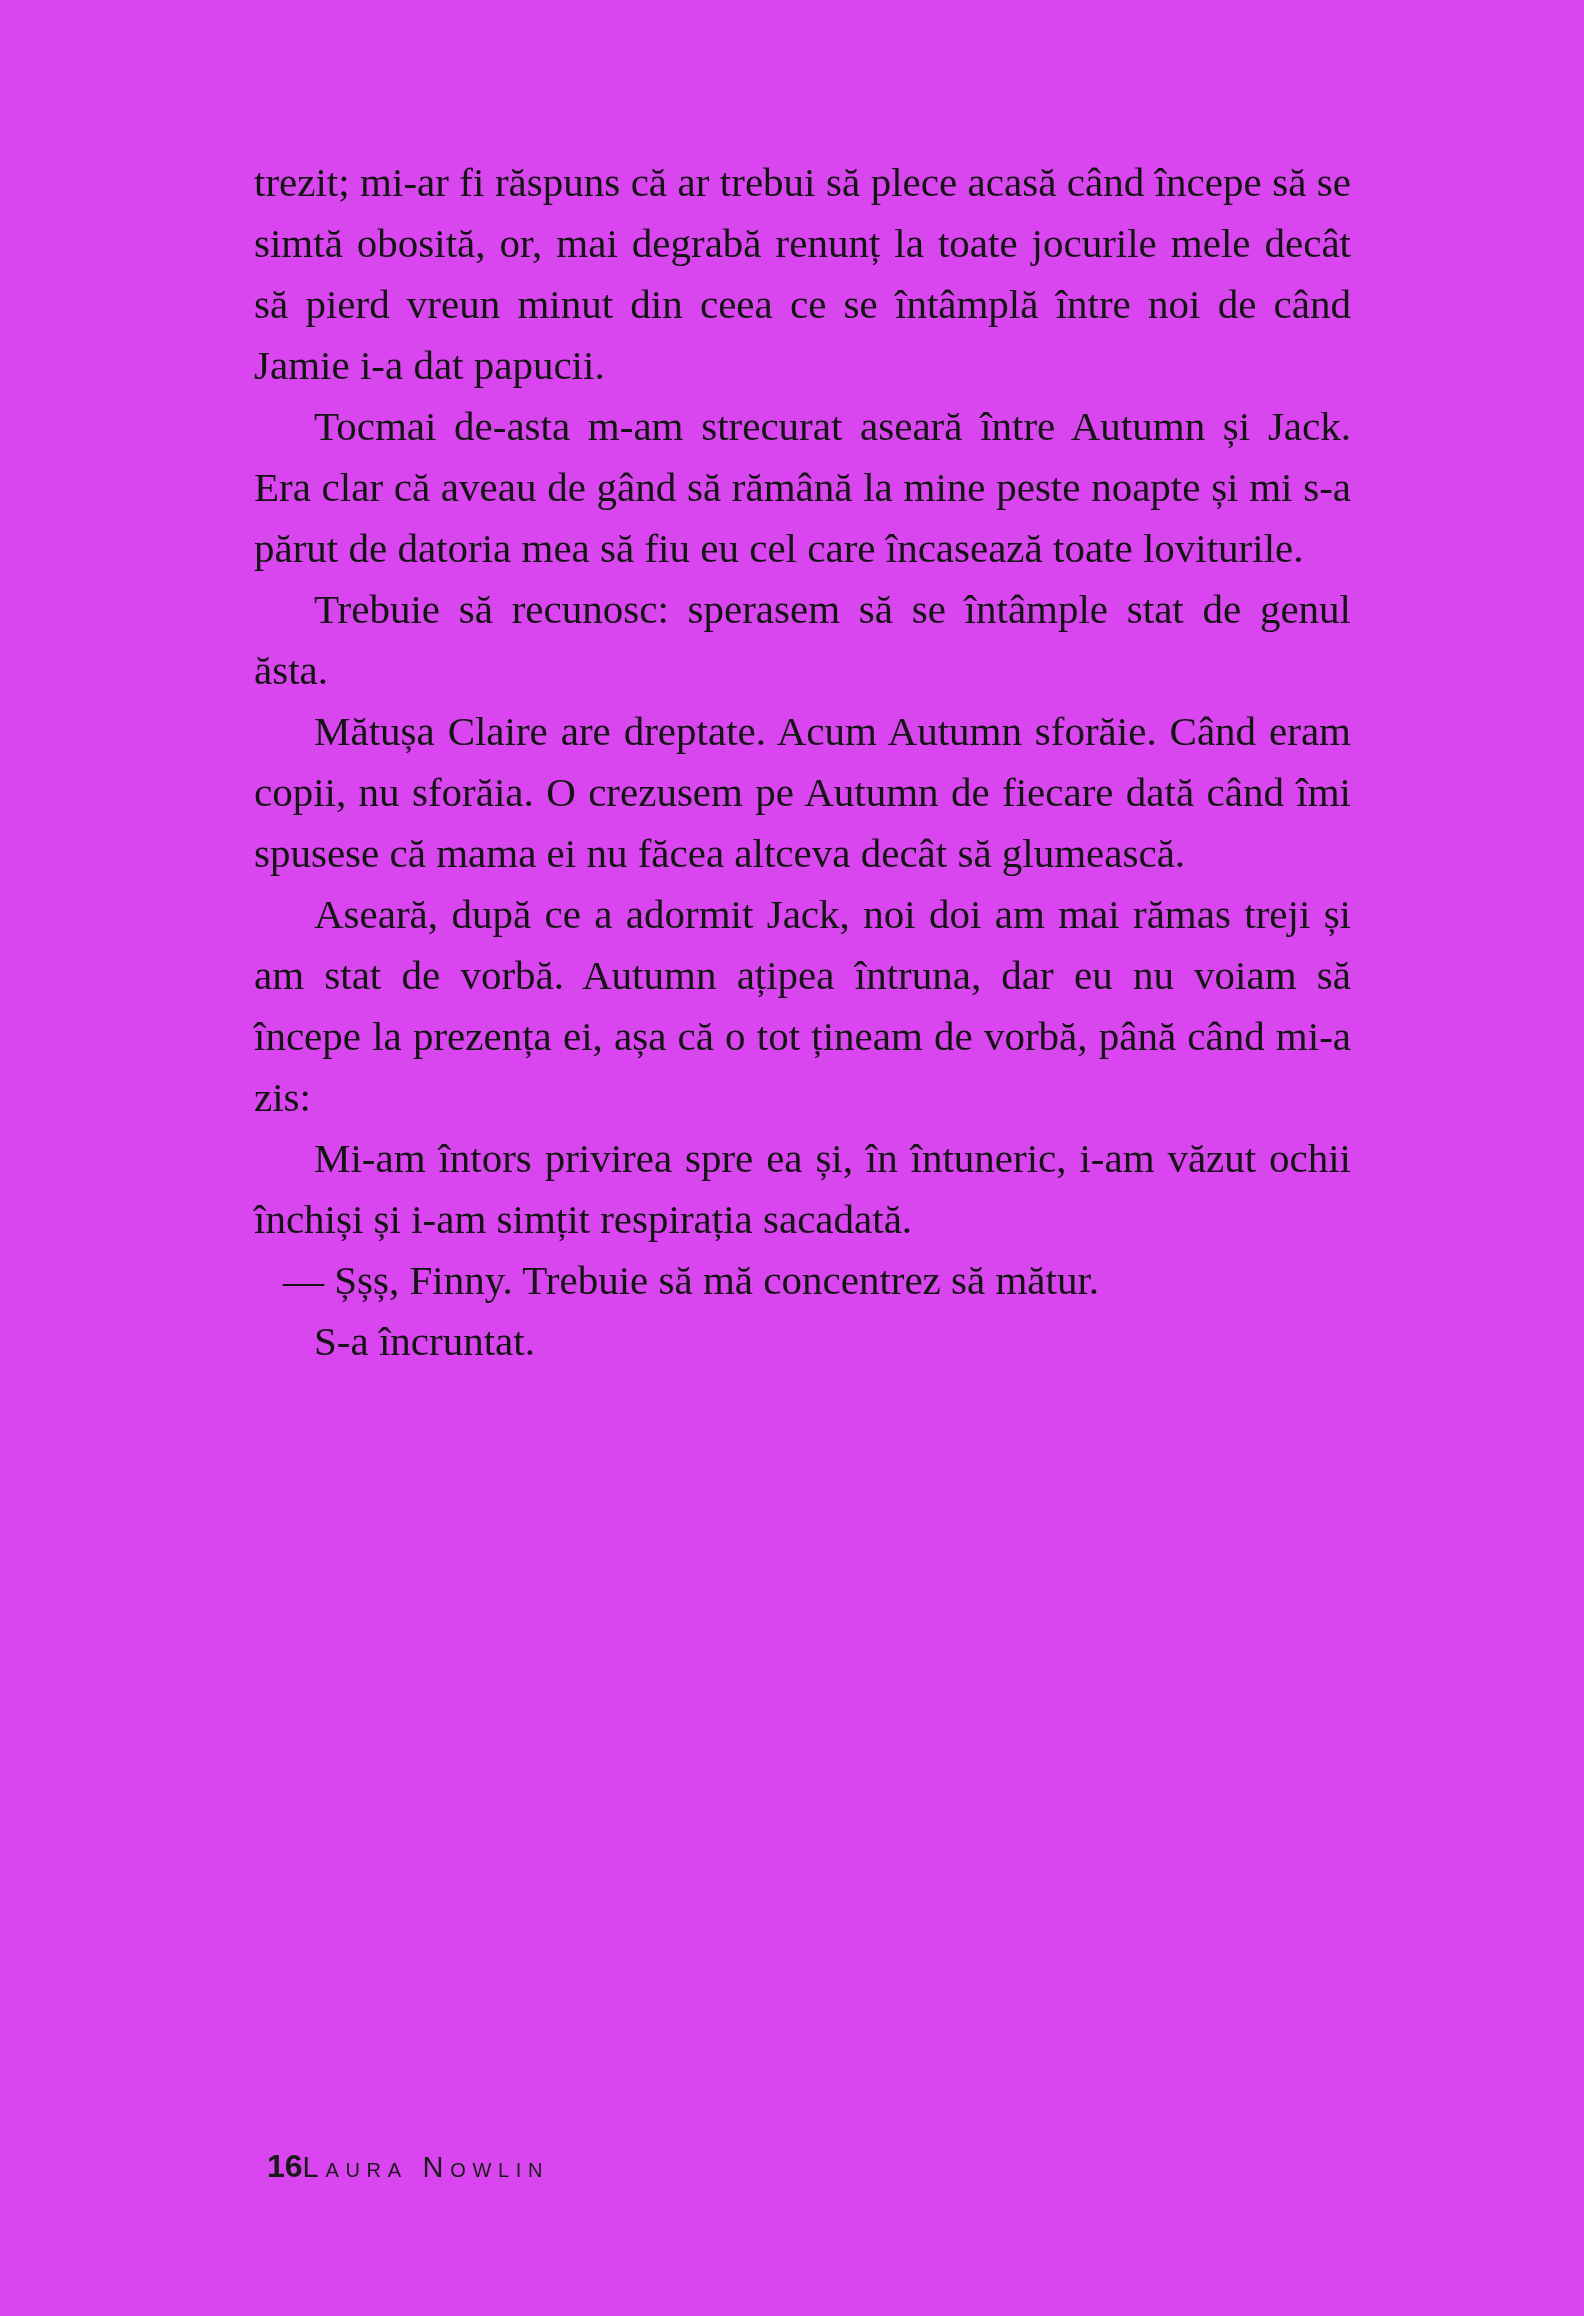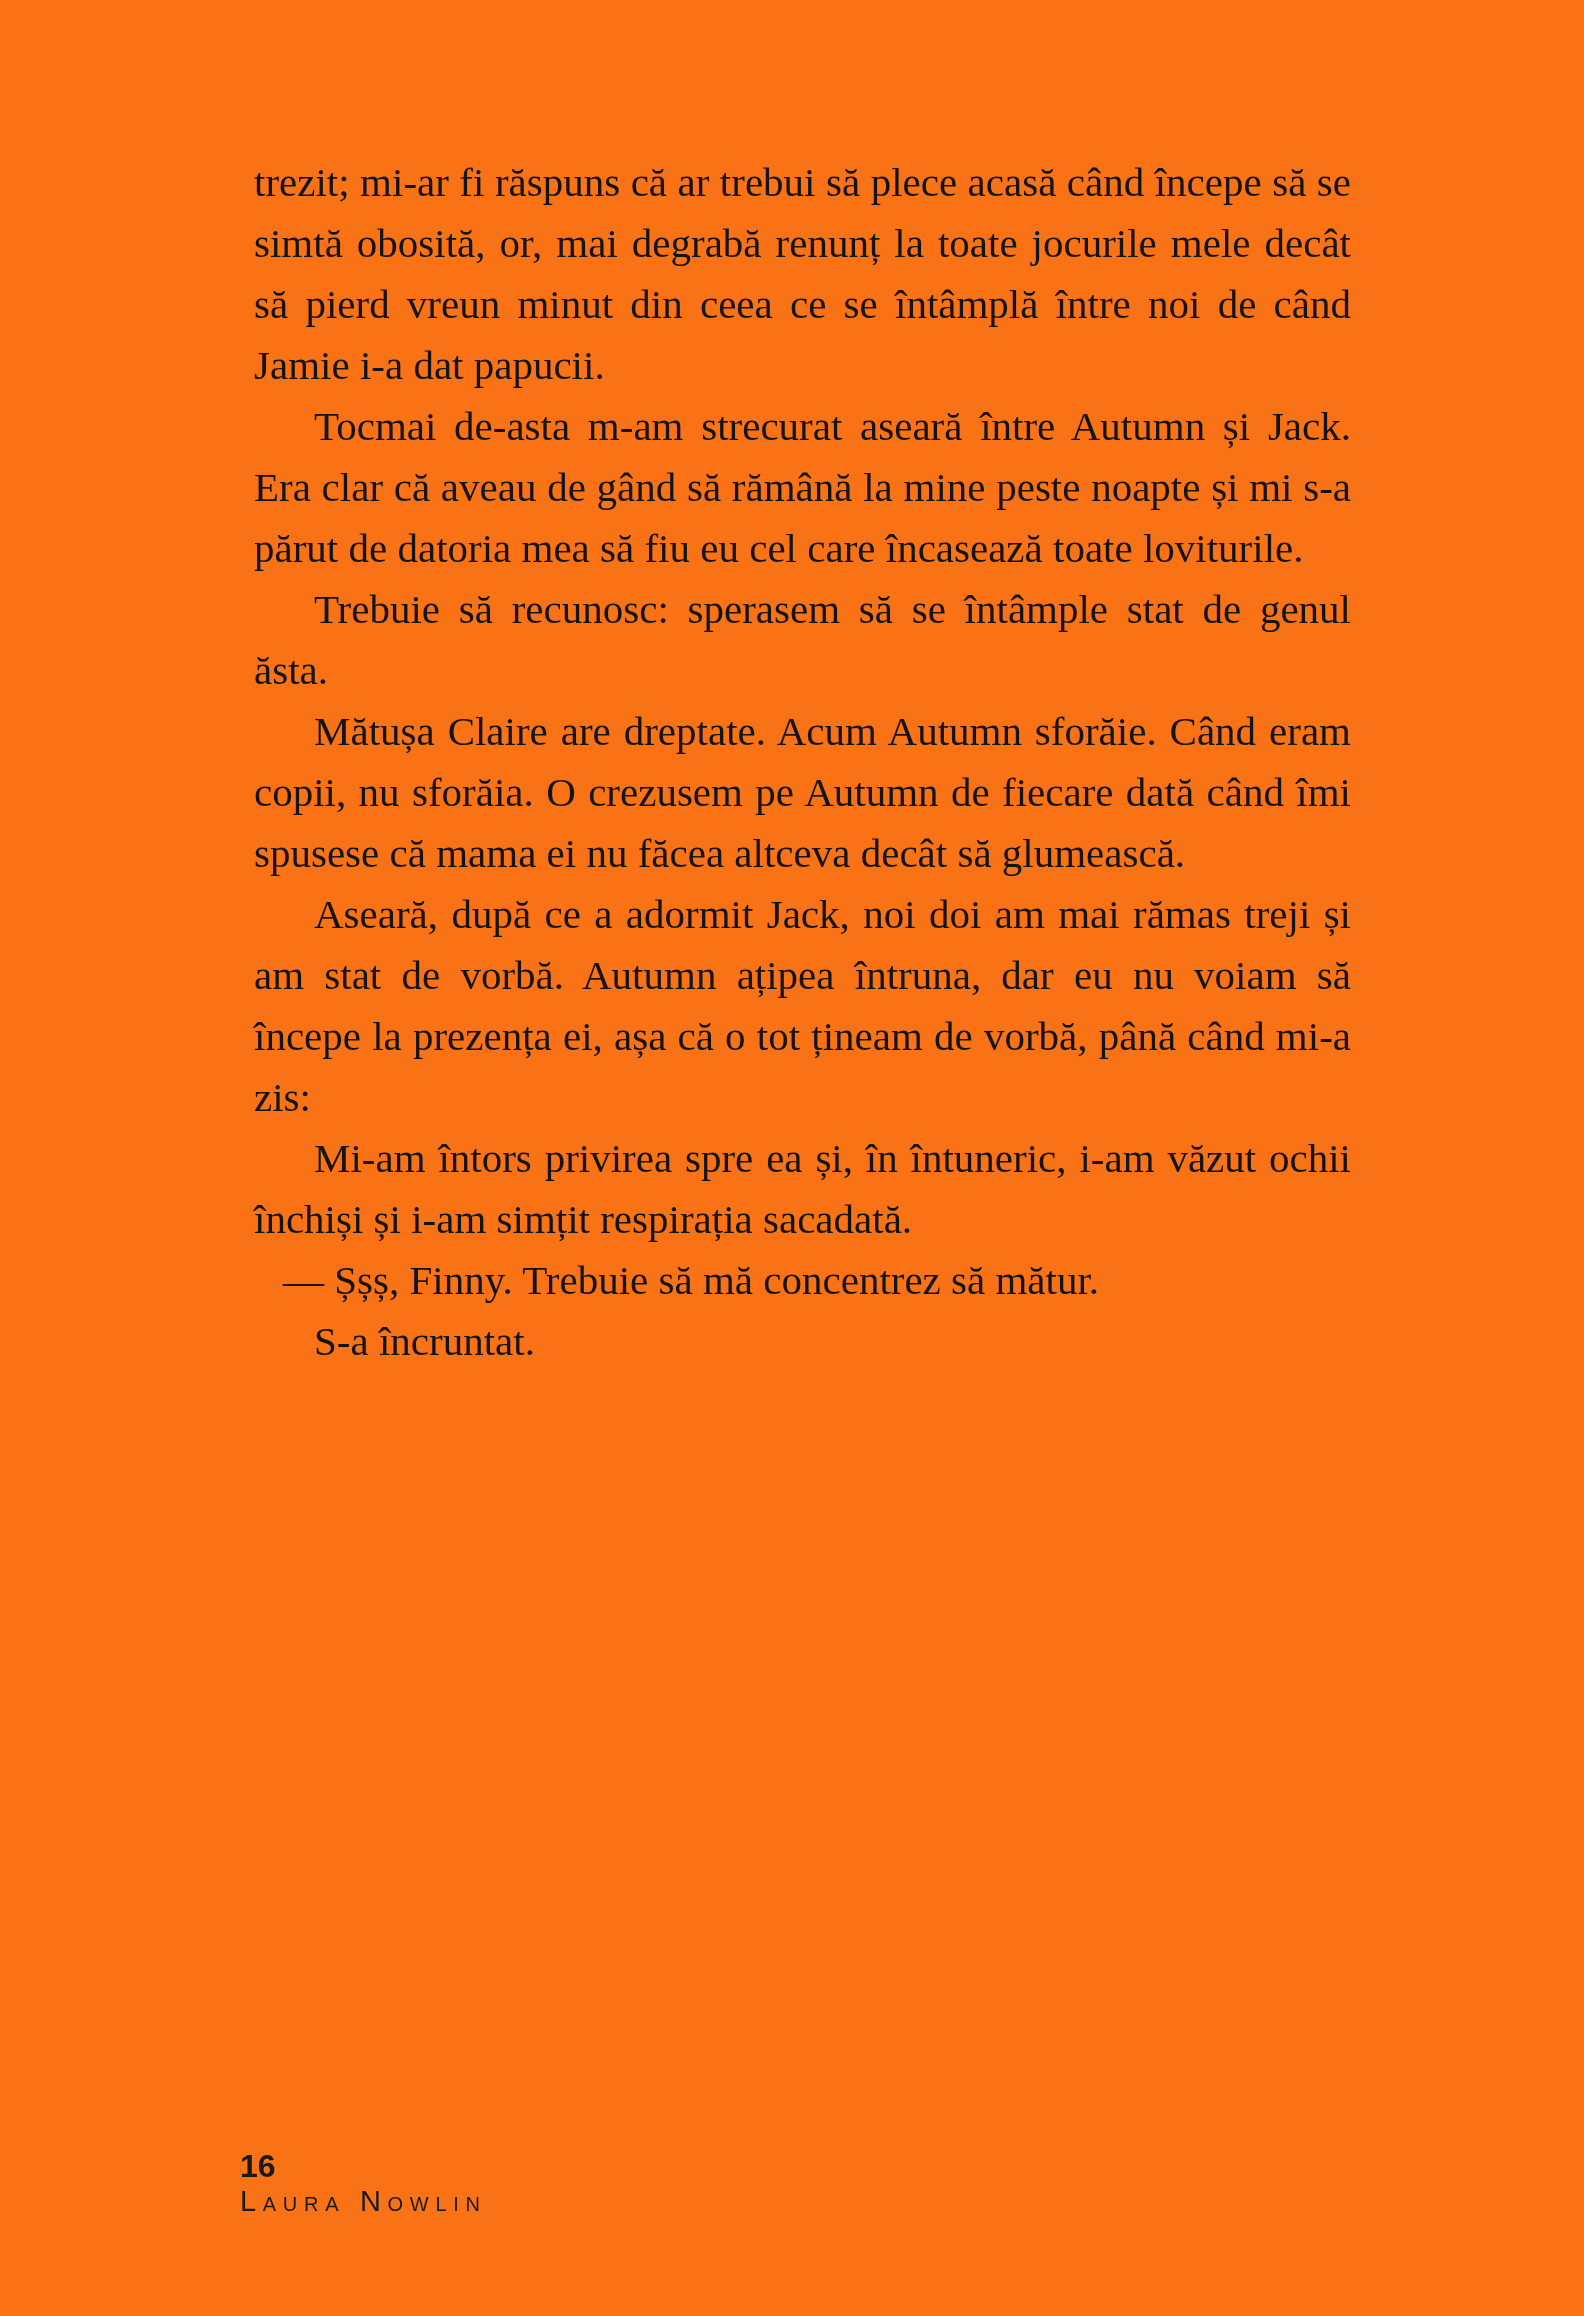--- a/index.html
+++ b/index.html
@@ -13,21 +13,21 @@
   body {
     position: relative;
     font-family: "Liberation Serif", "DejaVu Serif", serif;
     color: #141414;
     overflow: hidden;
   }
 
   .page {
     position: absolute;
     inset: 0;
-    background: #f97316;
+    background: #d946ef;
   }
 
   .text-block {
     position: absolute;
     left: 254px;
     top: 152px;
     width: 1097px;
     font-size: 41px;
     line-height: 61px;
     text-align: justify;
@@ -42,27 +42,25 @@
   .para.indent-paragraph {
     text-indent: 60px;
   }
 
   .para.indent-dialogue {
     text-indent: 29px;
   }
 
   .footer {
     position: absolute;
-    left: 240px;
+    left: 267px;
     top: 2148px;
     width: 1097px;
     display: flex;
-    justify-content: space-between;
     align-items: baseline;
-    flex-direction: column;
   }
 
   .pagenum {
     font-family: "Liberation Sans", "DejaVu Sans", sans-serif;
     font-weight: 700;
     font-size: 32px;
     color: #1a1a1a;
   }
 
   .author {

